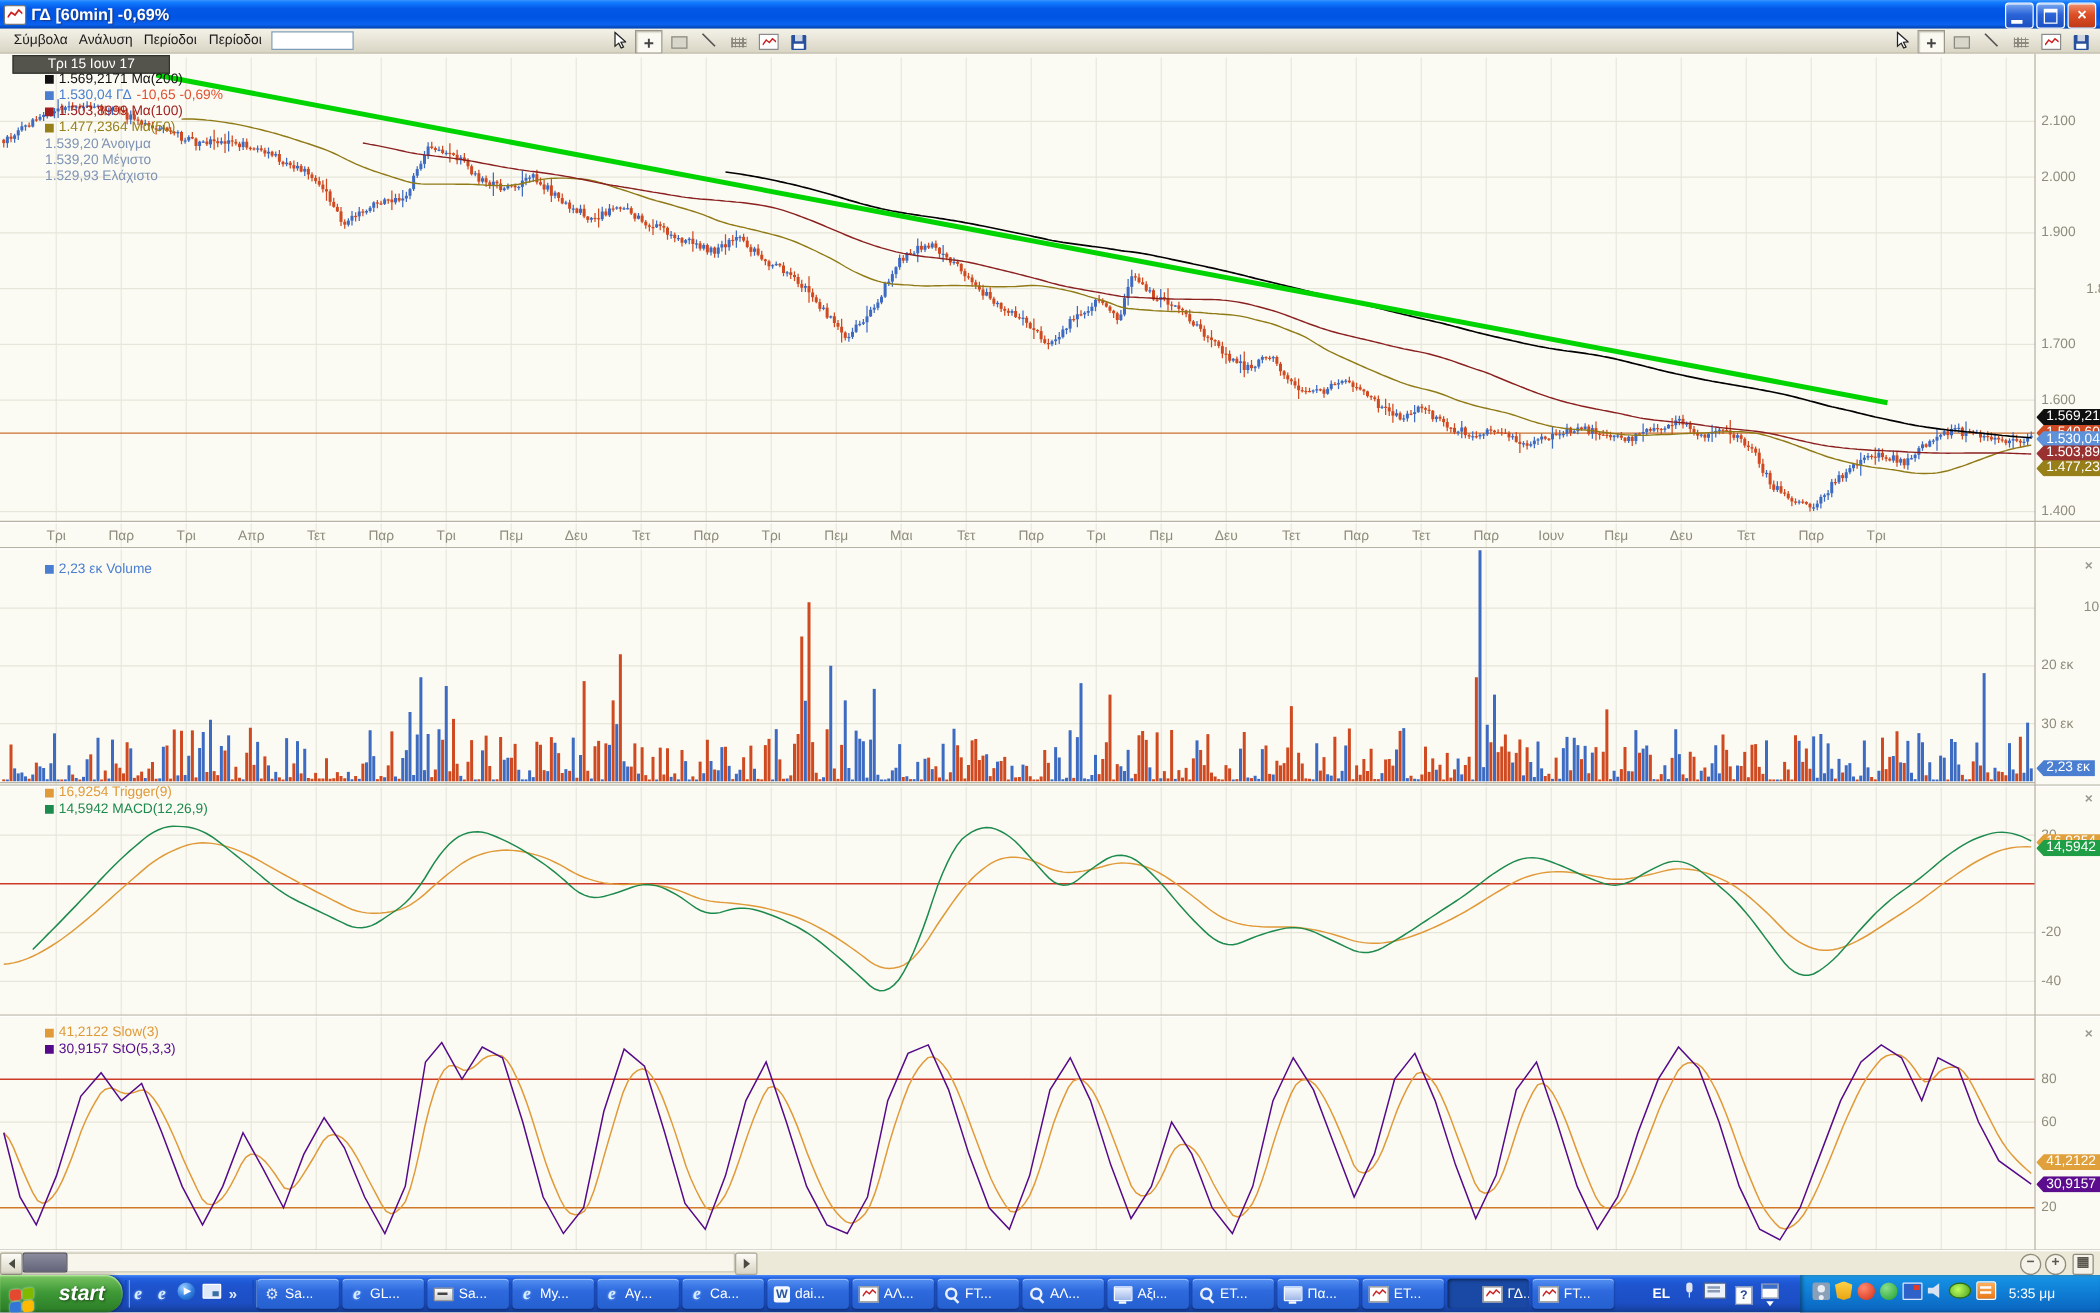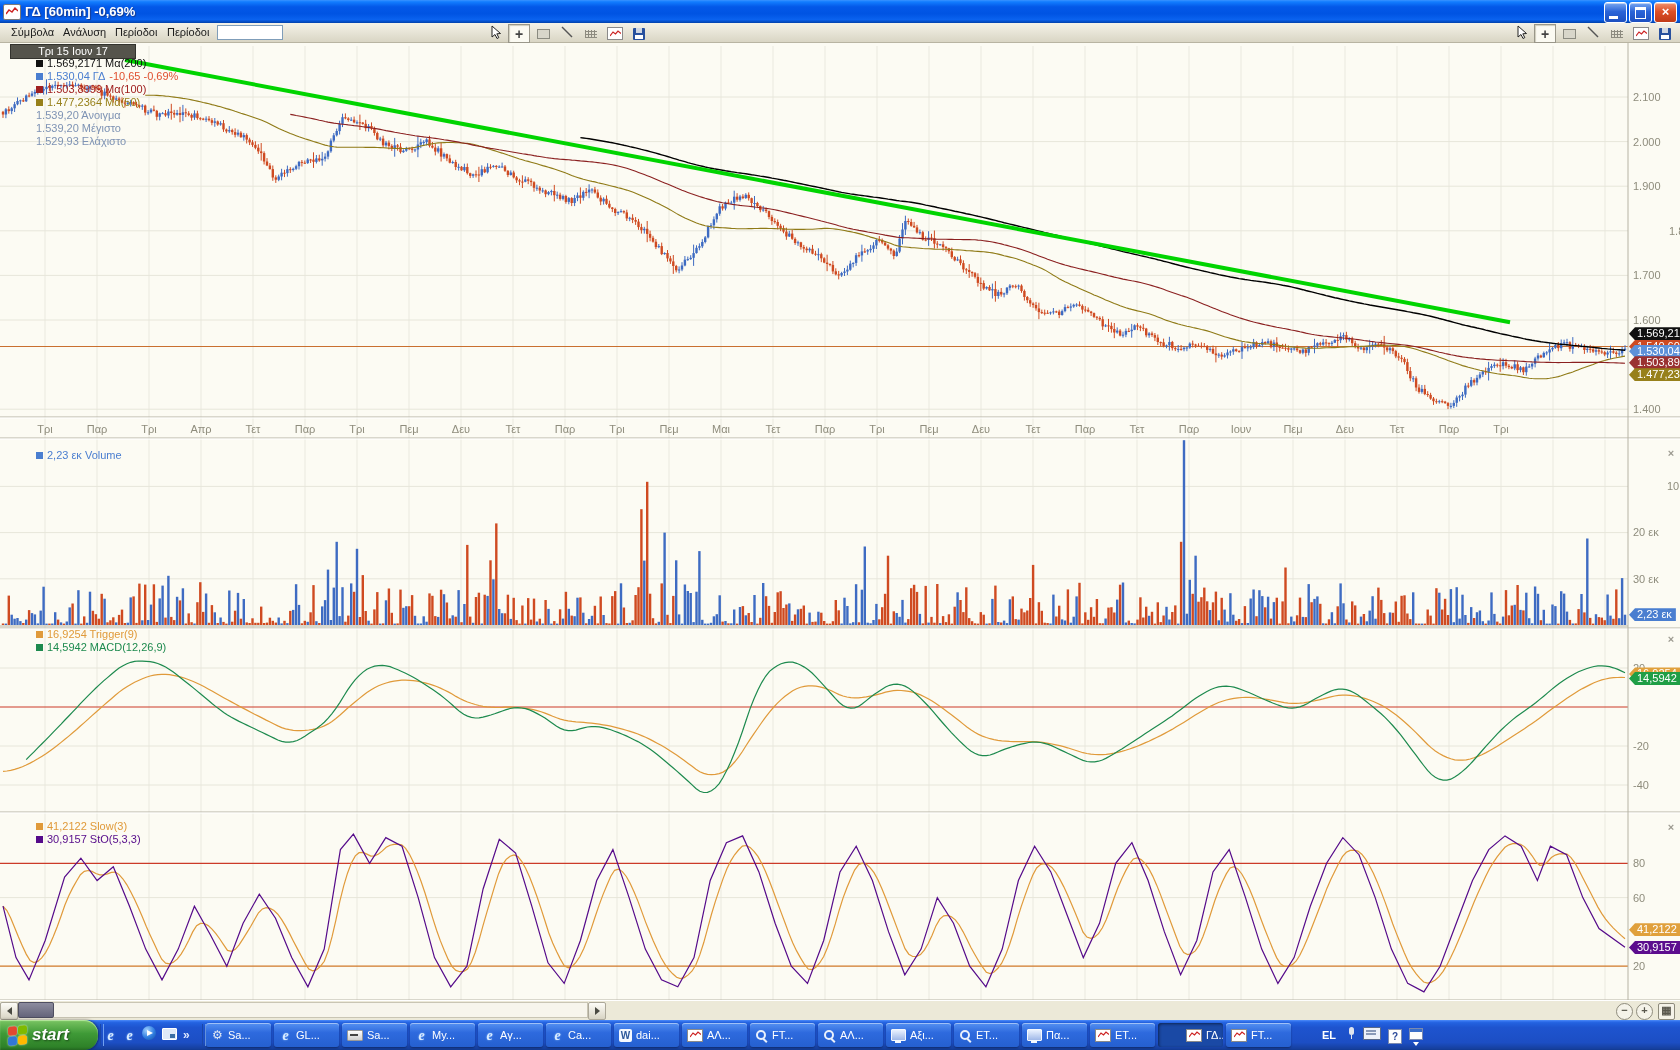--- a/index.html
+++ b/index.html
@@ -66,21 +66,21 @@
     border:1px solid #c9c5b4;box-sizing:border-box;}
   .sb-thumb{position:absolute;left:18px;top:1px;width:36px;height:16px;background:linear-gradient(#8c8c9e,#64647a);
     border:1px solid #4e4e60;border-radius:2px;box-sizing:border-box;}
   .zbtn{position:absolute;top:2px;width:15px;height:15px;border:1px solid #8e8b7c;border-radius:50%;
     background:#f5f3e9;color:#5a584e;font:bold 11px/13px "Liberation Sans",sans-serif;text-align:center;}
   .zbtn.sqr{border-radius:2px;}
 
   
   .taskbar{position:absolute;left:0;top:1020px;width:1680px;height:30px;
     background:linear-gradient(180deg,#4f8df8 0%,#3575ef 4%,#2362e0 9%,#1e54cf 25%,#1c4ec4 75%,#16409f 95%,#123a92 100%);}
-  .startbtn{position:absolute;left:0;top:0;height:30px;width:98px;display:flex;align-items:center;gap:5px;
+  .startbtn{position:absolute;left:0;top:0;height:30px;width:98px;display:flex;align-items:flex-end;gap:20px;
     padding-left:8px;box-sizing:border-box;border-radius:0 14px 14px 0;
     background:linear-gradient(180deg,#7bc563,#3f9a37 45%,#2e8128 90%,#236620);
     box-shadow:inset 0 1px 1px #b8e8a0,1px 0 3px rgba(0,0,0,.5);}
   .startbtn .stxt{color:#fff;font:italic bold 17px/30px "Liberation Sans",sans-serif;text-shadow:1px 1px 2px #1c4a18;}
   .flag{width:19px;height:19px;display:grid;grid-template:1fr 1fr/1fr 1fr;gap:1px;transform:skewY(-6deg);}
   .flag i{border-radius:2px 3px;box-shadow:0 0 2px rgba(255,255,255,.8);}
   .ql{position:absolute;left:104px;top:0;height:30px;display:flex;align-items:center;gap:6px;}
   .qdiv{position:absolute;top:4px;width:2px;height:22px;border-left:1px solid #1a47a8;border-right:1px solid #6fa0f0;}
   .chev{color:#dfe9ff;font-size:12px;font-weight:bold;}
   .tbtns{position:absolute;left:206px;top:0;height:30px;display:flex;align-items:center;gap:3px;}
@@ -2208,14 +2208,25 @@
           <span>FT...</span>
         </div>
       </div>
       <div class="lang">EL</div>
       <div class="sysicons">
         <span><span class="ic ic-mic"></span></span>
         <span><span class="ic ic-kbd"></span></span>
         <span><span class="ic ic-help">?</span></span>
         <span><span class="ic ic-winarr"></span></span>
       </div>
+      <div class="tray">
+        <span><span class="ic t-user"></span></span>
+        <span><span class="ic t-shield"></span></span>
+        <span><span class="ic t-msg"></span></span>
+        <span><span class="ic t-green"></span></span>
+        <span><span class="ic t-card"></span></span>
+        <span><span class="ic t-speaker"></span></span>
+        <span><span class="ic t-eye"></span></span>
+        <span><span class="ic t-sched"></span></span>
+        <span class="clock">5:35 μμ</span>
+      </div>
     </div>
 </div>
 
 </body></html>

